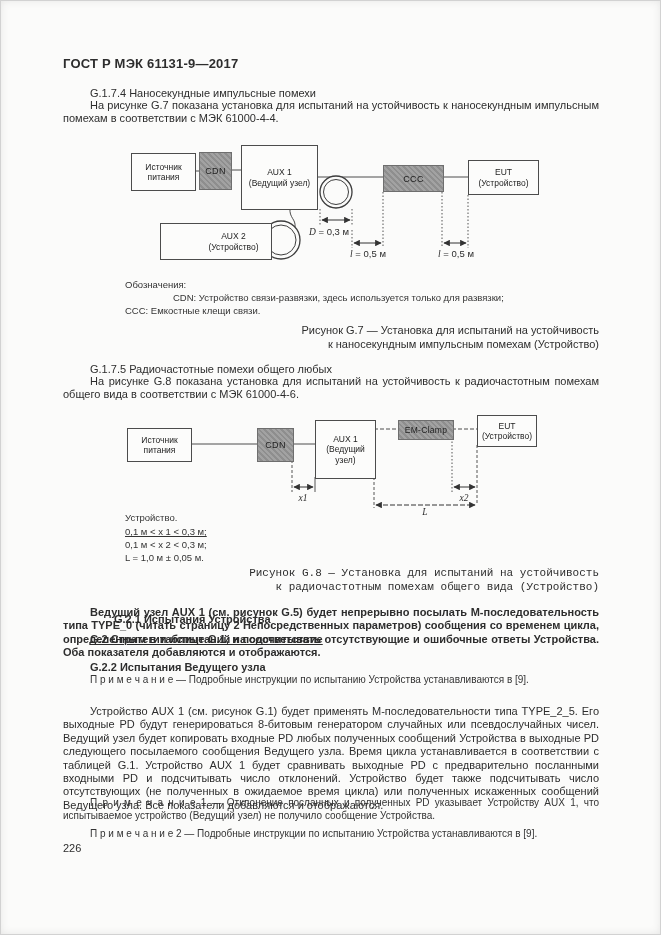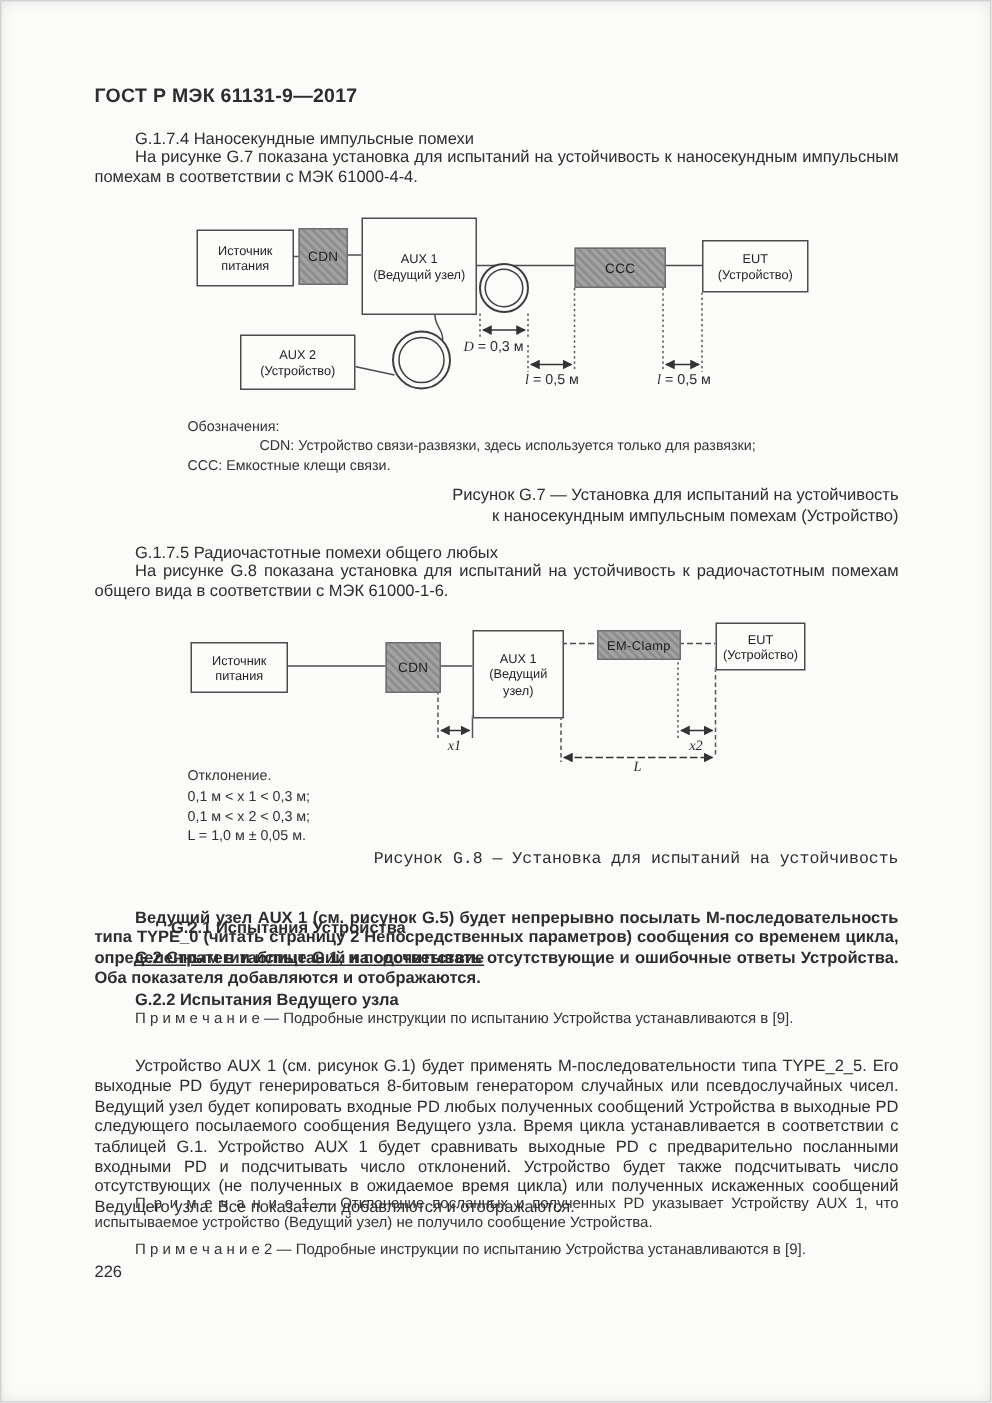--- a/index.html
+++ b/index.html
@@ -87,21 +87,21 @@
       <span>Источник</span>
       <span>питания</span>
     </div>
     <div class="graybox" style="left:136px;top:12px;width:31px;height:36px;">
       <span>CDN</span>
     </div>
     <div class="box" style="left:178px;top:5px;width:75px;height:63px;">
       <span>AUX 1</span>
       <span>(Ведущий узел)</span>
     </div>
-    <div class="box" style="left:97px;top:83px;width:75px;height:35px;">
+    <div class="box" style="left:97px;top:83px;width:75px;height:35px;padding-left:35px;">
       <span>AUX 2</span>
       <span>(Устройство)</span>
     </div>
     <div class="graybox" style="left:320px;top:25px;width:59px;height:25px;">
       <span>CCC</span>
     </div>
     <div class="box" style="left:405px;top:20px;width:69px;height:33px;">
       <span>EUT</span>
       <span>(Устройство)</span>
     </div>
@@ -119,21 +119,21 @@
 
   <div class="abs legend" style="left:125px;top:278px;">Обозначения:</div>
   <div class="abs legend" style="left:125px;top:291px;margin-left:48px;">CDN: Устройство связи-развязки, здесь используется только для развязки;</div>
   <div class="abs legend" style="left:125px;top:304px;">CCC: Емкостные клещи связи.</div>
   <div class="abs caption" style="top:323px;">
     <div>Рисунок G.7 — Установка для испытаний на устойчивость</div>
     <div>к наносекундным импульсным помехам (Устройство)</div>
   </div>
 
   <div class="abs h" style="top:363px;">G.1.7.5 Радиочастотные помехи общего любых</div>
-  <div class="abs para" style="top:375px;">На рисунке G.8 показана установка для испытаний на устойчивость к радиочастотным помехам общего вида в соответствии с МЭК 61000-1-6.</div>
+  <div class="abs para" style="top:375px;">На рисунке G.8 показана установка для испытаний на устойчивость к радиочастотным помехам общего вида в соответствии с МЭК 61000-4-6.</div>
 
   <div class="fig" style="left:63px;top:405px;width:535px;height:112px;">
     <svg width="535" height="112" viewBox="0 0 535 112">
       <defs>
         <marker id="ar8" viewBox="0 0 10 10" refX="9" refY="5" markerWidth="6.5" markerHeight="6.5" orient="auto-start-reverse">
           <path d="M0,0L10,5L0,10z" fill="#333"></path>
         </marker>
       </defs>
       <line x1="127" y1="39" x2="194" y2="39" stroke="#4c4c4c" stroke-width="1"></line>
       <line x1="229" y1="39" x2="252" y2="39" stroke="#4c4c4c" stroke-width="1"></line>
@@ -169,26 +169,27 @@
     <div class="box" style="left:414px;top:10px;width:58px;height:30px;">
       <span>EUT</span>
       <span>(Устройство)</span>
     </div>
 
     <div class="dimlabel var" style="left:240px;top:88px;">x1</div>
     <div class="dimlabel var" style="left:401px;top:88px;">x2</div>
     <div class="dimlabel var" style="left:362px;top:102px;">L</div>
   </div>
 
-  <div class="abs legend" style="left:125px;top:511px;">Отклонение.</div>
-  <div class="abs legend" style="left:125px;top:525px;">0,1 м &lt; x 1 &lt; 0,3 м;</div>
+  <div class="abs legend" style="left:125px;top:511px;">Устройство.</div>
+  <div class="abs legend" style="left:125px;top:525px;text-decoration:underline;">0,1 м &lt; x 1 &lt; 0,3 м;</div>
   <div class="abs legend" style="left:125px;top:538px;">0,1 м &lt; x 2 &lt; 0,3 м;</div>
   <div class="abs legend" style="left:125px;top:551px;">L = 1,0 м ± 0,05 м.</div>
   <div class="abs caption" style="top:566px;font-family:Liberation Mono, monospace;">
     <div>Рисунок G.8 — Установка для испытаний на устойчивость</div>
+    <div>к радиочастотным помехам общего вида (Устройство)</div>
   </div>
 
   <div class="abs h bold" style="top:633px;text-decoration:underline;">G.2 Стратегии испытаний на соответствие</div>
   <div class="abs h bold" style="top:613px;margin-left:24px;">G.2.1 Испытания Устройства</div>
   <div class="abs para" style="top:606px;font-weight:bold;">Ведущий узел AUX 1 (см. рисунок G.5) будет непрерывно посылать М-последовательность типа TYPE_0 (читать страницу 2 Непосредственных параметров) сообщения со временем цикла, определенным в таблице G.1, и подсчитывать отсутствующие и ошибочные ответы Устройства. Оба показателя добавляются и отображаются.</div>
   <div class="abs note" style="top:674px;">П р и м е ч а н и е — Подробные инструкции по испытанию Устройства устанавливаются в [9].</div>
 
   <div class="abs h bold" style="top:661px;">G.2.2 Испытания Ведущего узла</div>
   <div class="abs para" style="top:705px;">Устройство AUX 1 (см. рисунок G.1) будет применять М-последовательности типа TYPE_2_5. Его выходные PD будут генерироваться 8-битовым генератором случайных или псевдослучайных чисел. Ведущий узел будет копировать входные PD любых полученных сообщений Устройства в выходные PD следующего посылаемого сообщения Ведущего узла. Время цикла устанавливается в соответствии с таблицей G.1. Устройство AUX 1 будет сравнивать выходные PD с предварительно посланными входными PD и подсчитывать число отклонений. Устройство будет также подсчитывать число отсутствующих (не полученных в ожидаемое время цикла) или полученных искаженных сообщений Ведущего узла. Все показатели добавляются и отображаются.</div>
   <div class="abs note" style="top:797px;">П р и м е ч а н и е 1 — Отклонение посланных и полученных PD указывает Устройству AUX 1, что испытываемое устройство (Ведущий узел) не получило сообщение Устройства.</div>

